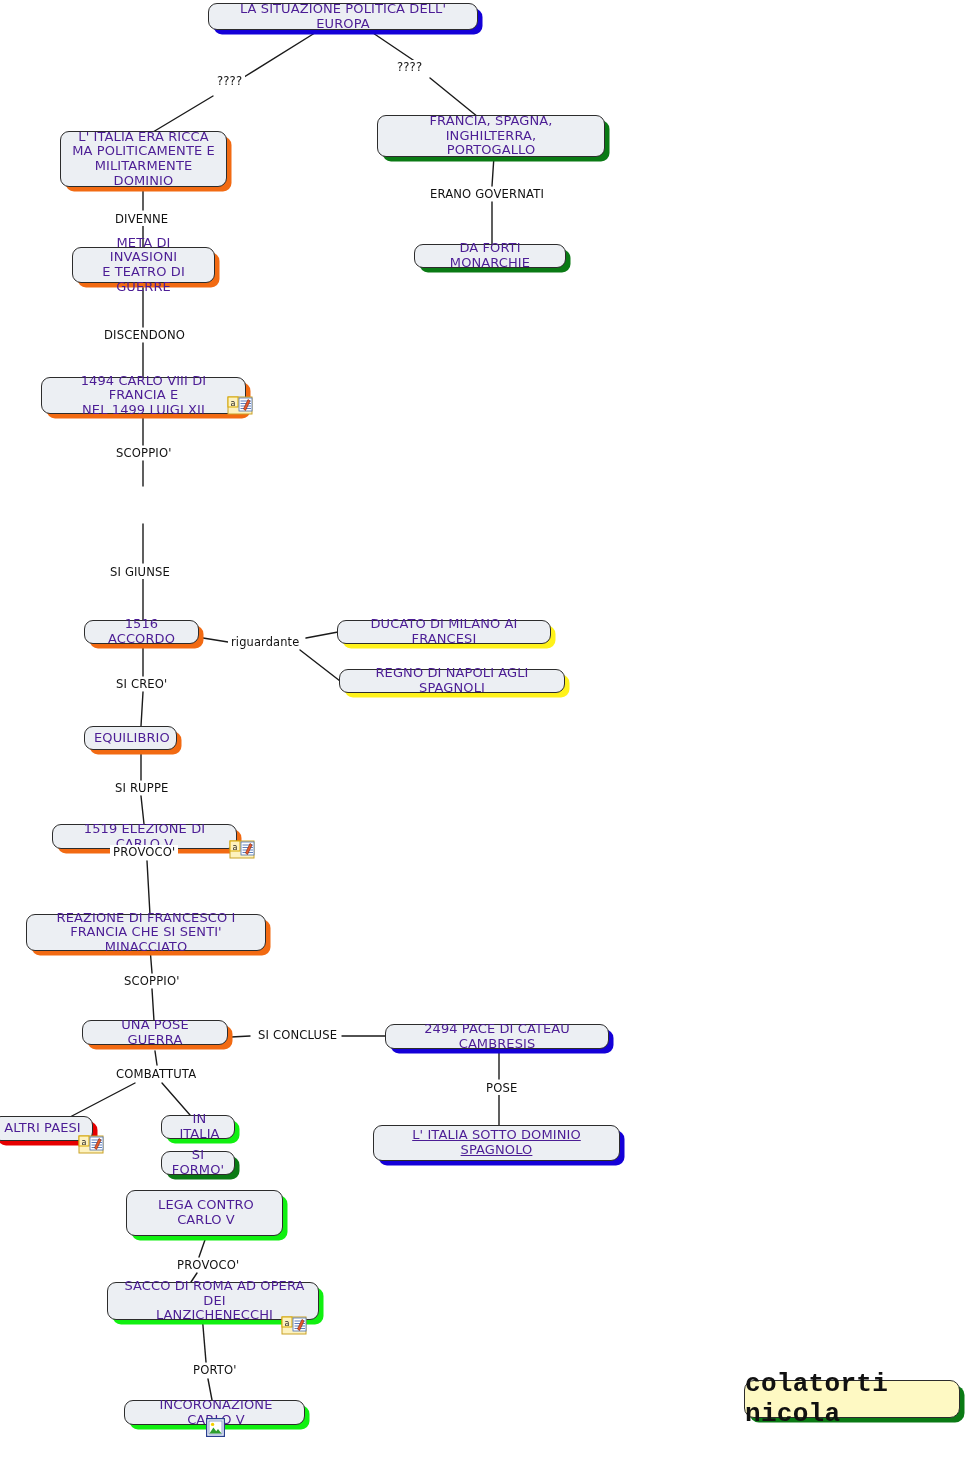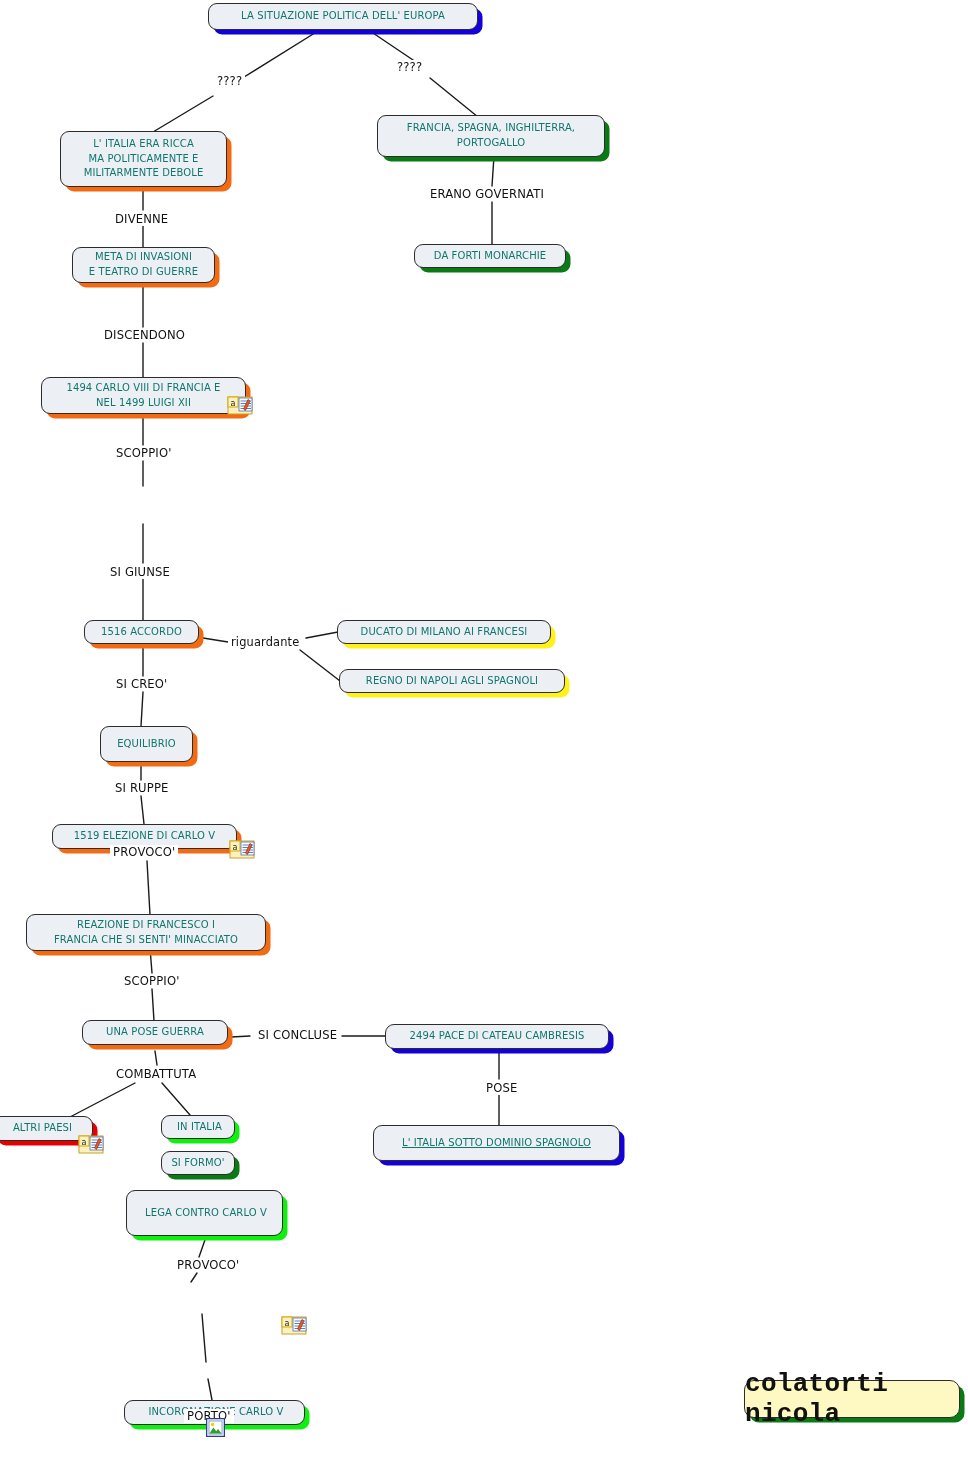--- a/index.html
+++ b/index.html
@@ -10,22 +10,22 @@
   #stage{position:absolute;left:0;top:0;width:968px;height:1471px;}
   svg#edges{position:absolute;left:0;top:0;width:968px;height:1471px;overflow:visible;}
 
   
   .node{
     position:absolute;
     box-sizing:border-box;
     background:#eceff3;
     border:1.6px solid #2c2c2c;
     border-radius:9px;
-    color:#0f766e;
-    font-size:10px;
+    color:#4c1d95;
+    font-size:13px;
     line-height:14.6px;
     text-align:center;
     display:flex;align-items:center;justify-content:center;
     padding:3px 9px;
     z-index:5;
     white-space:pre-line;
     letter-spacing:.1px;
   }
   .node .txt{display:block;width:100%;}
 
@@ -137,21 +137,21 @@
     </g>
   </svg>
 
   <div class="node sh-blue" style="left:208px;top:3px;width:270px;height:27px;">
     <span class="txt">LA SITUAZIONE POLITICA DELL' EUROPA</span>
   </div>
 
   <div class="node sh-orange" style="left:60px;top:131px;width:167px;height:56px;">
     <span class="txt">L' ITALIA  ERA RICCA
 MA POLITICAMENTE E
-MILITARMENTE  DEBOLE</span>
+MILITARMENTE  DOMINIO</span>
   </div>
 
   <div class="node sh-green" style="left:377px;top:115px;width:228px;height:42px;">
     <span class="txt">FRANCIA, SPAGNA, INGHILTERRA,
 PORTOGALLO</span>
   </div>
 
   <div class="node sh-green" style="left:414px;top:244px;width:152px;height:24px;">
     <span class="txt">DA FORTI MONARCHIE</span>
   </div>
@@ -185,21 +185,21 @@
   </div>
 
   <div class="node sh-yellow" style="left:337px;top:620px;width:214px;height:24px;">
     <span class="txt">DUCATO DI MILANO AI FRANCESI</span>
   </div>
 
   <div class="node sh-yellow" style="left:339px;top:669px;width:226px;height:24px;">
     <span class="txt">REGNO DI NAPOLI AGLI SPAGNOLI</span>
   </div>
 
-  <div class="node sh-orange" style="left:100px;top:726px;width:93px;height:36px;">
+  <div class="node sh-orange" style="left:84px;top:726px;width:93px;height:24px;">
     <span class="txt">EQUILIBRIO</span>
   </div>
 
   <div class="node sh-orange" style="left:52px;top:824px;width:185px;height:25px;">
     <span class="txt">1519 ELEZIONE DI CARLO V</span>
   </div>
   <svg class="note-icon" style="left:229px;top:838px;" viewBox="0 0 28 22" xmlns="http://www.w3.org/2000/svg">
     <rect x="1" y="3" width="24" height="17" fill="#fdf2bf" stroke="#c9a227" stroke-width="1"></rect>
     <rect x="1" y="3" width="10" height="10" fill="#fdf2bf" stroke="#d8a800" stroke-width="1"></rect>
     <text x="6" y="12" font-family="DejaVu Sans, sans-serif" font-size="8" text-anchor="middle" fill="#222">a</text>
@@ -252,20 +252,24 @@
   </div>
 
   <div class="node sh-green" style="left:161px;top:1151px;width:74px;height:24px;">
     <span class="txt">SI FORMO'</span>
   </div>
 
   <div class="node sh-lgreen" style="left:126px;top:1190px;width:157px;height:46px;">
     <span class="txt">LEGA CONTRO CARLO V</span>
   </div>
 
+  <div class="node sh-lgreen" style="left:107px;top:1282px;width:212px;height:38px;">
+    <span class="txt">SACCO DI ROMA AD OPERA DEI
+LANZICHENECCHI</span>
+  </div>
   <svg class="note-icon" style="left:281px;top:1314px;" viewBox="0 0 28 22" xmlns="http://www.w3.org/2000/svg">
     <rect x="1" y="3" width="24" height="17" fill="#fdf2bf" stroke="#c9a227" stroke-width="1"></rect>
     <rect x="1" y="3" width="10" height="10" fill="#fdf2bf" stroke="#d8a800" stroke-width="1"></rect>
     <text x="6" y="12" font-family="DejaVu Sans, sans-serif" font-size="8" text-anchor="middle" fill="#222">a</text>
     <rect x="12" y="4" width="13" height="13" fill="#ffffff" stroke="#4a6fb5" stroke-width="0.8"></rect>
     <g stroke="#4a6fb5" stroke-width="0.9">
       <line x1="13.5" y1="7" x2="24" y2="7"></line>
         <line x1="13.5" y1="9.5" x2="24" y2="9.5"></line>
       <line x1="13.5" y1="12" x2="24" y2="12"></line>
         <line x1="13.5" y1="14.5" x2="24" y2="14.5"></line>
@@ -292,17 +296,17 @@
   <div class="elabel" style="left:107px;top:565px;">SI GIUNSE</div>
   <div class="elabel lc" style="left:228px;top:635px;">riguardante</div>
   <div class="elabel" style="left:113px;top:677px;">SI CREO'</div>
   <div class="elabel" style="left:112px;top:781px;">SI RUPPE</div>
   <div class="elabel" style="left:110px;top:845px;">PROVOCO'</div>
   <div class="elabel" style="left:121px;top:974px;">SCOPPIO'</div>
   <div class="elabel" style="left:255px;top:1028px;">SI CONCLUSE</div>
   <div class="elabel" style="left:483px;top:1081px;">POSE</div>
   <div class="elabel" style="left:113px;top:1067px;">COMBATTUTA</div>
   <div class="elabel" style="left:174px;top:1258px;">PROVOCO'</div>
-  <div class="elabel" style="left:184px;top:1363px;margin-top:46px;">PORTO'</div>
+  <div class="elabel" style="left:190px;top:1363px;">PORTO'</div>
 
   <div id="signature">colatorti nicola</div>
 
 </div>
 
 </body></html>

